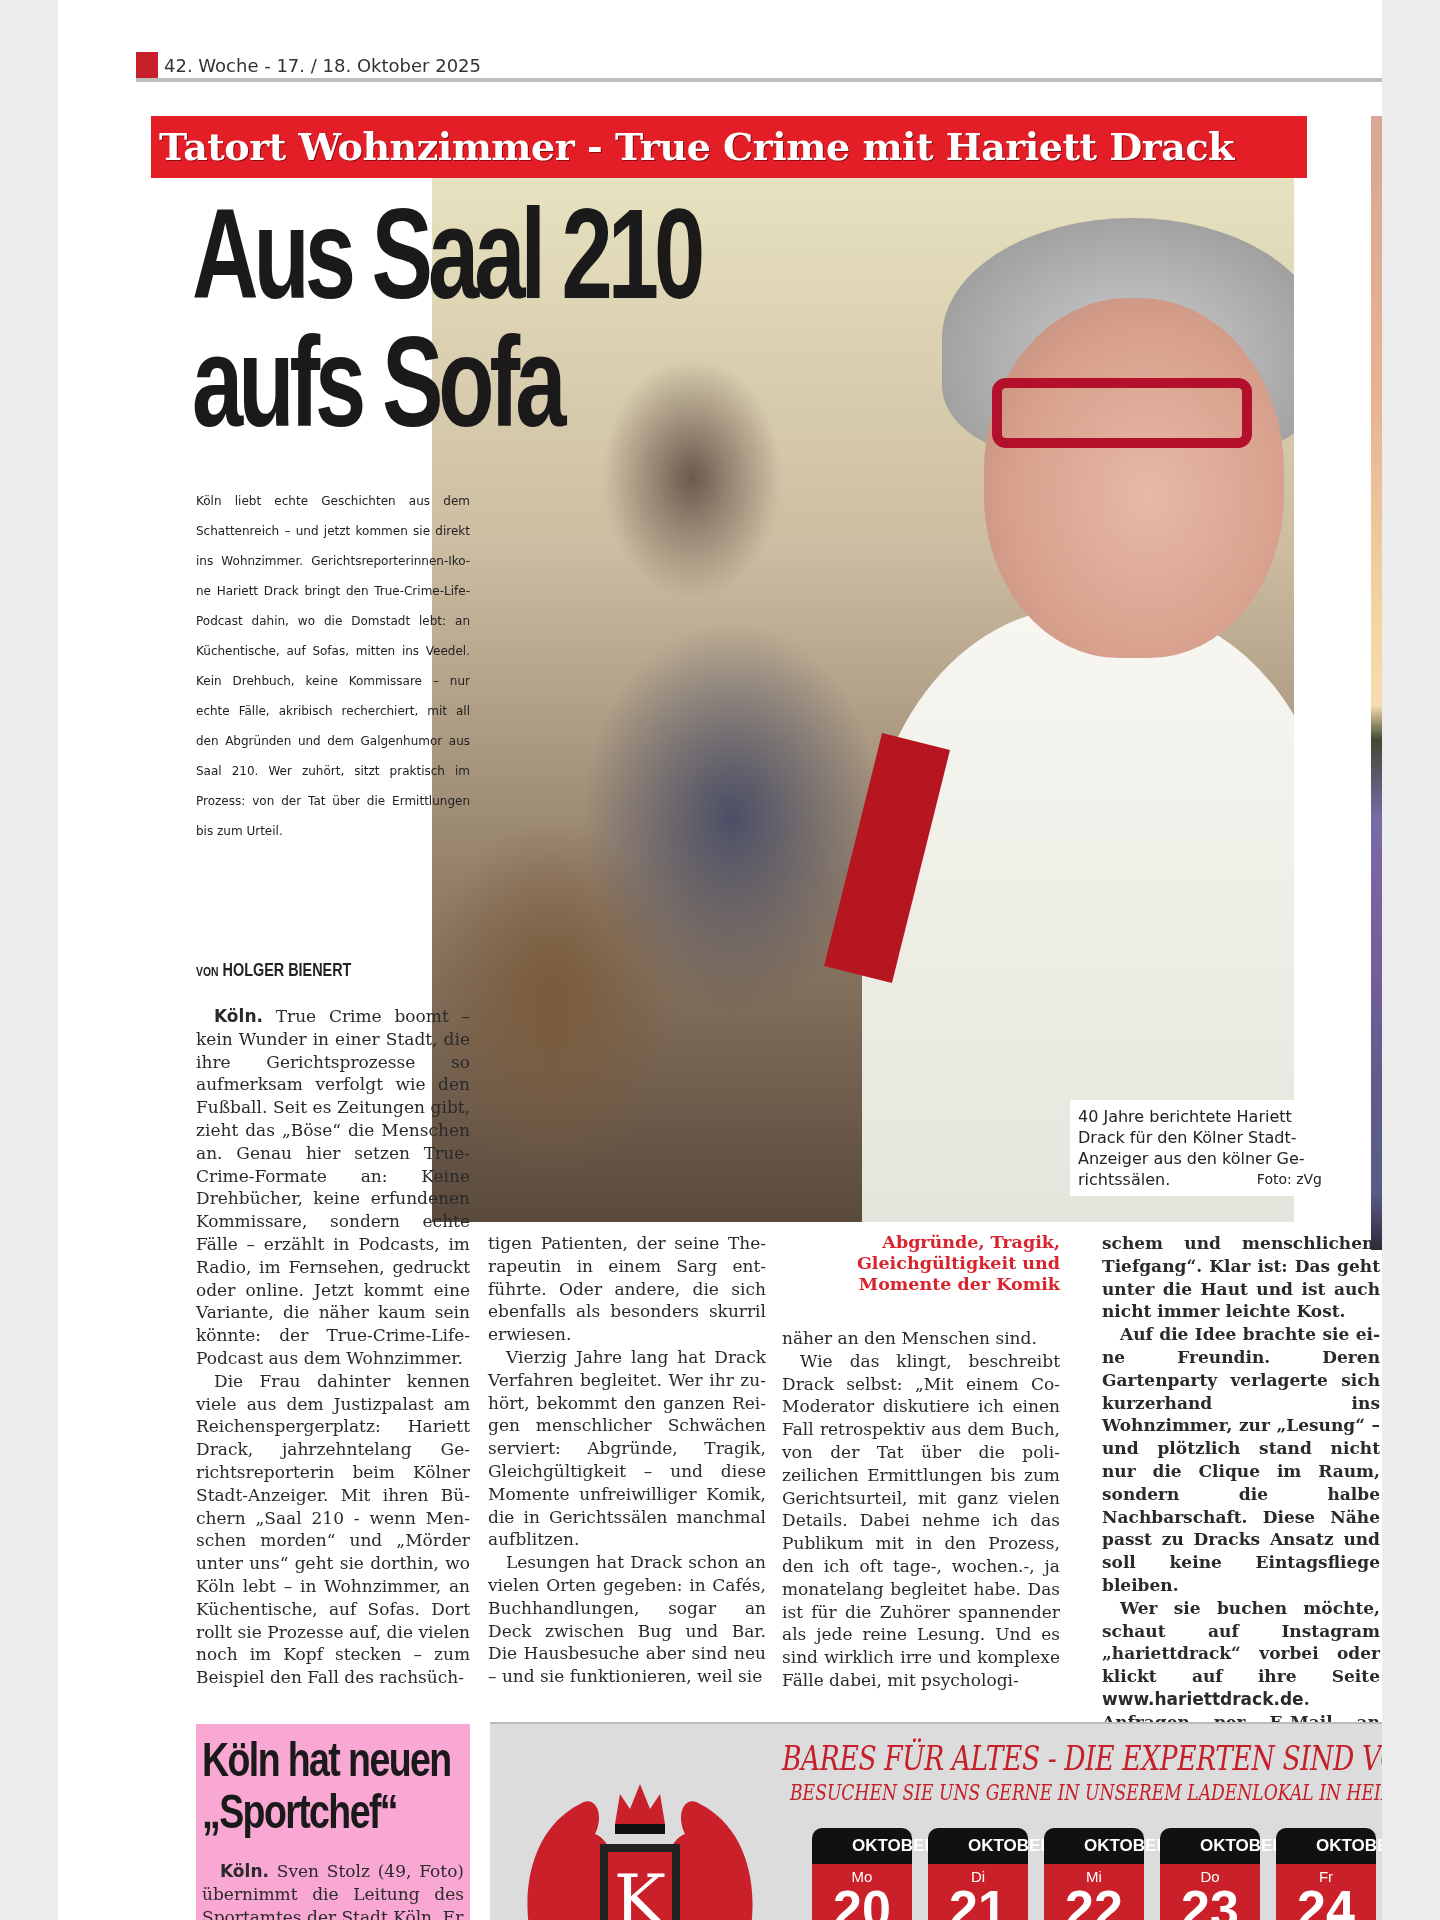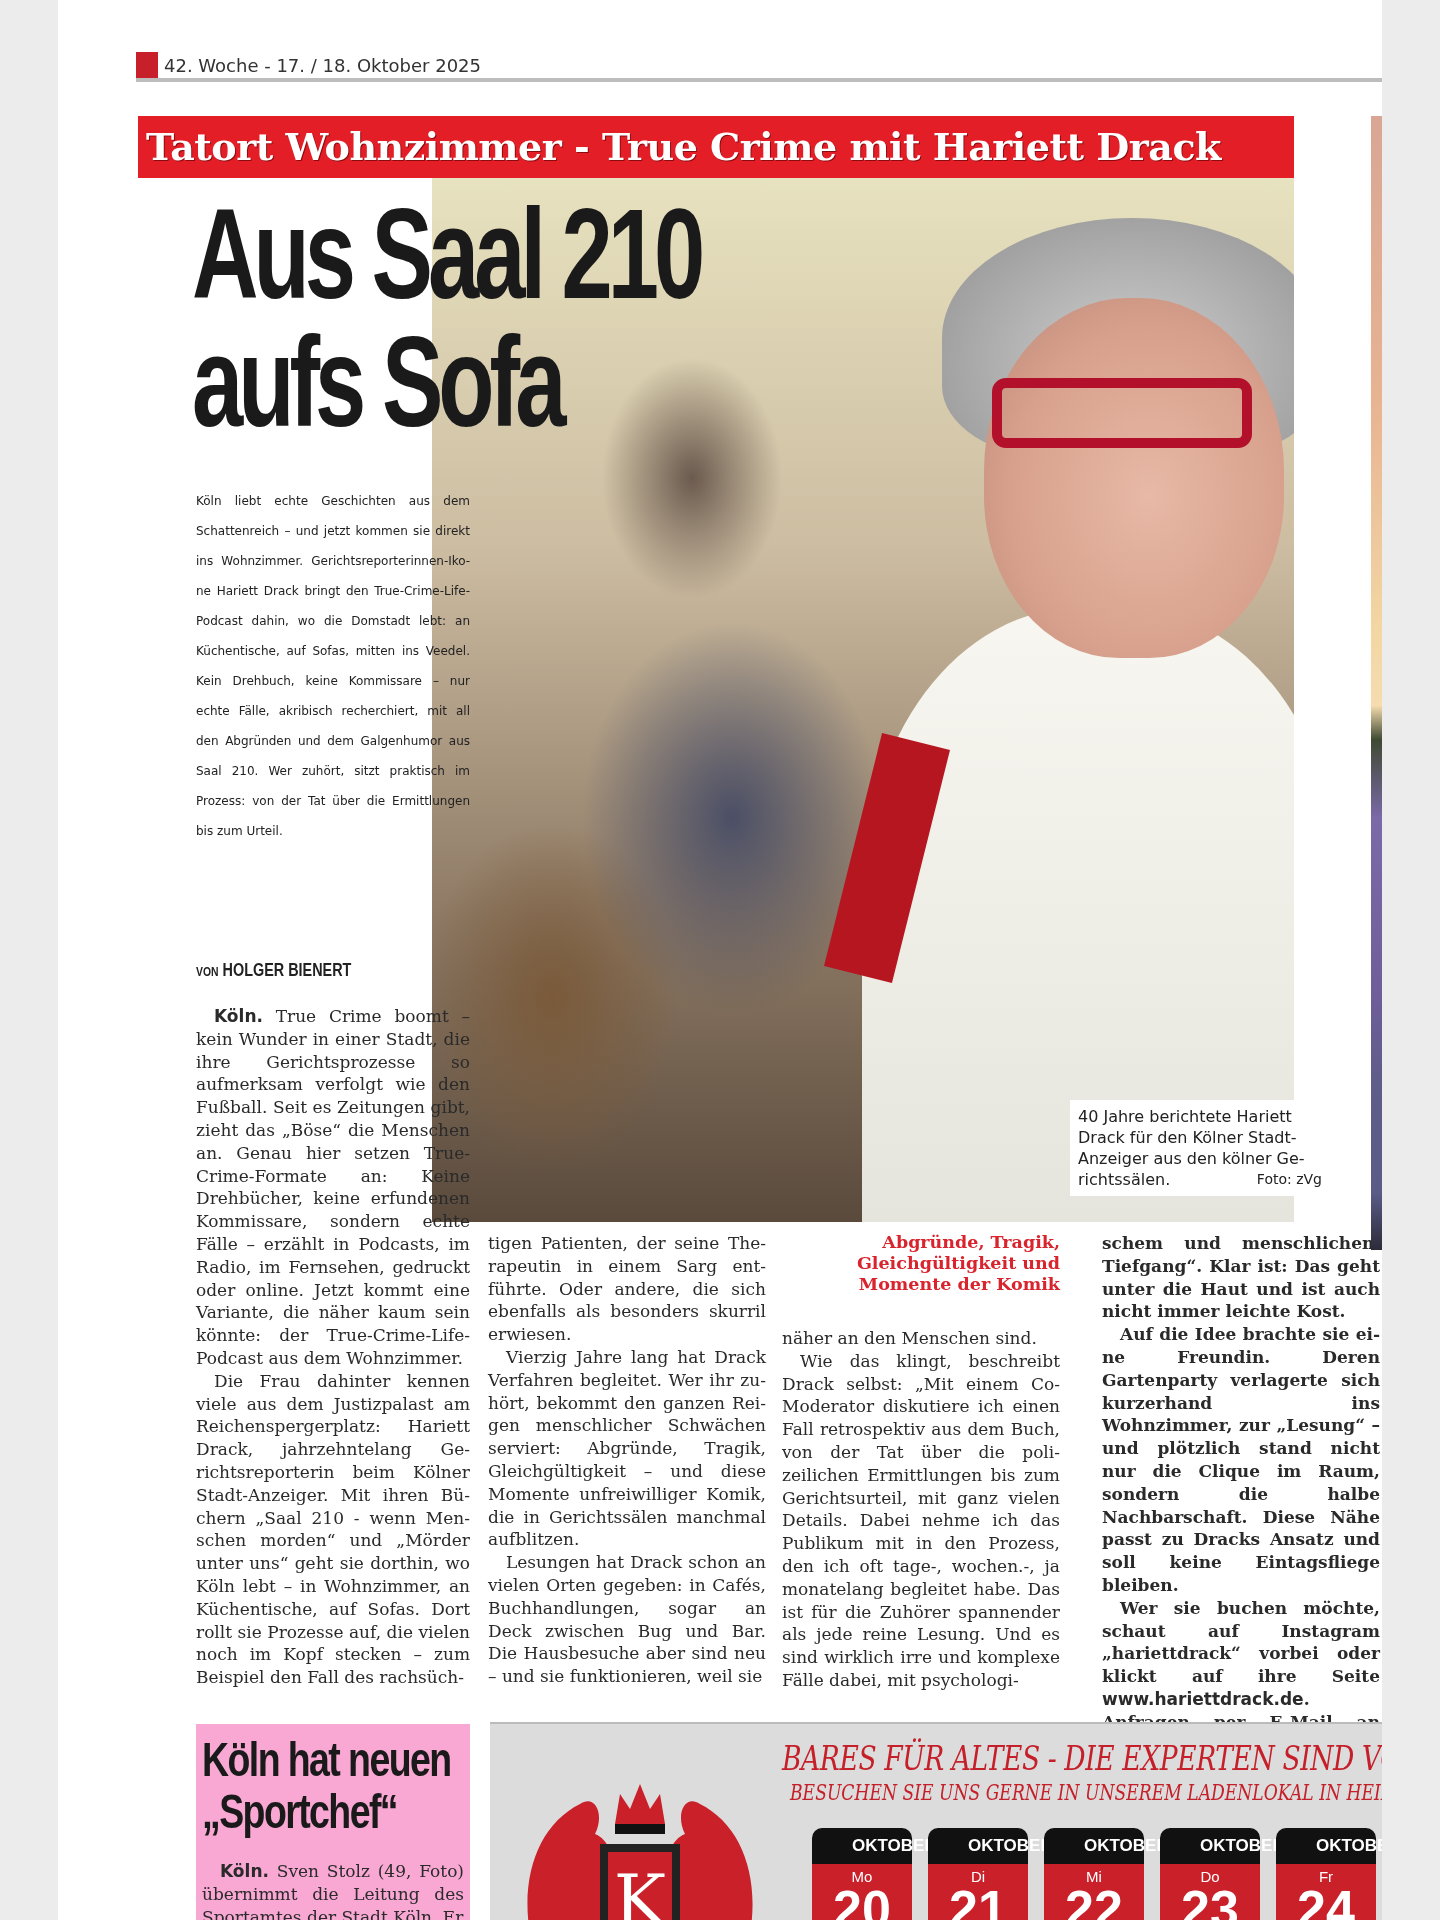--- a/index.html
+++ b/index.html
@@ -1,21 +1,21 @@
 <!DOCTYPE html>
 <html><head>
 <meta charset="utf-8">
 <style>
   html,body{margin:0;padding:0;}
   body{width:1440px;height:1920px;background:#ececec;position:relative;overflow:hidden;font-family:"DejaVu Serif",serif;color:#222;}
   .page{position:absolute;left:58px;top:0;width:1324px;height:1920px;background:#fff;overflow:hidden;}
   .hdr{position:absolute;left:78px;top:54px;height:22px;display:flex;align-items:center;gap:6px;font-family:"DejaVu Sans",sans-serif;font-size:18px;color:#333;}
   .logo{width:22px;height:26px;background:#c8202a;display:inline-block;}
   .hdr-rule{position:absolute;left:78px;top:78px;width:1246px;height:4px;background:#bdbdbd;}
-  .kicker{position:absolute;left:80px;top:116px;width:1156px;height:62px;background:#e31e26;color:#fff;font-family:"DejaVu Serif",serif;font-weight:bold;font-size:38px;line-height:62px;padding-left:8px;box-sizing:border-box;letter-spacing:-0.5px;text-shadow:1px 1px 0 #8a0b10;white-space:nowrap;overflow:hidden;}
+  .kicker{position:absolute;left:93px;top:116px;width:1156px;height:62px;background:#e31e26;color:#fff;font-family:"DejaVu Serif",serif;font-weight:bold;font-size:38px;line-height:62px;padding-left:8px;box-sizing:border-box;letter-spacing:-0.5px;text-shadow:1px 1px 0 #8a0b10;white-space:nowrap;overflow:hidden;}
   .photo{position:absolute;left:374px;top:178px;width:862px;height:1044px;overflow:hidden;
     background:
       radial-gradient(ellipse 180px 220px at 1010px 420px,#e9c3b2 0%,#d9a899 40%,transparent 70%),
       radial-gradient(ellipse 260px 420px at 900px 900px,#fafafa 0%,#f2f2ee 55%,transparent 75%),
       radial-gradient(ellipse 120px 160px at 260px 300px,#6b5a4e 0%,transparent 75%),
       radial-gradient(ellipse 200px 260px at 300px 640px,#4b4f66 0%,transparent 75%),
       radial-gradient(ellipse 160px 220px at 120px 820px,#7a5a3a 0%,transparent 80%),
       linear-gradient(180deg,#e7e2bf 0%,#cdbda2 35%,#8f7b66 70%,#5a4a3c 100%);}
   .photo-face{position:absolute;left:552px;top:120px;width:300px;height:360px;border-radius:48% 48% 45% 45%;background:radial-gradient(ellipse at 55% 55%,#e7b9a6 0%,#d7a08c 60%,#b98677 100%);}
   .photo-hair{position:absolute;left:510px;top:40px;width:380px;height:240px;border-radius:50% 50% 30% 30%;background:radial-gradient(ellipse at 50% 60%,#cfcfcf 0%,#a9a9a9 60%,#8f8f8f 100%);}

